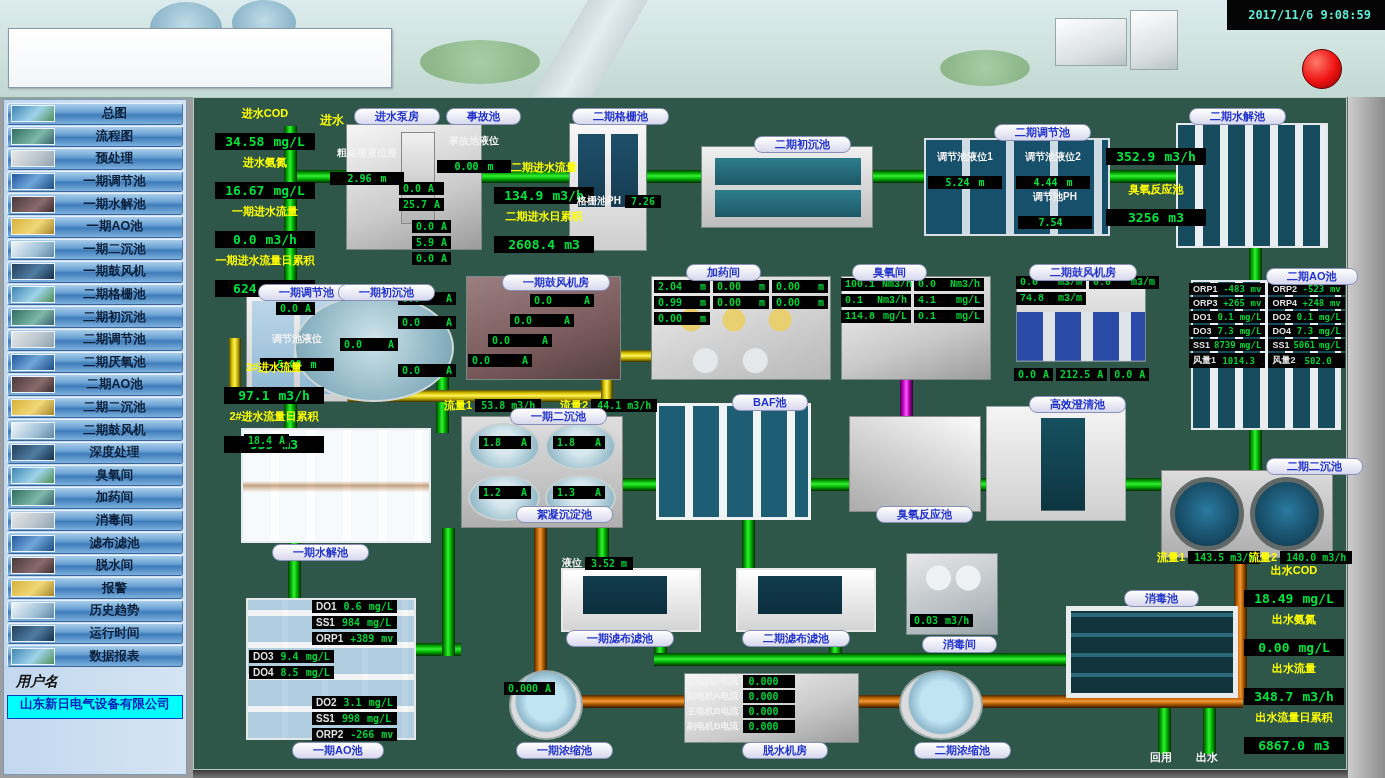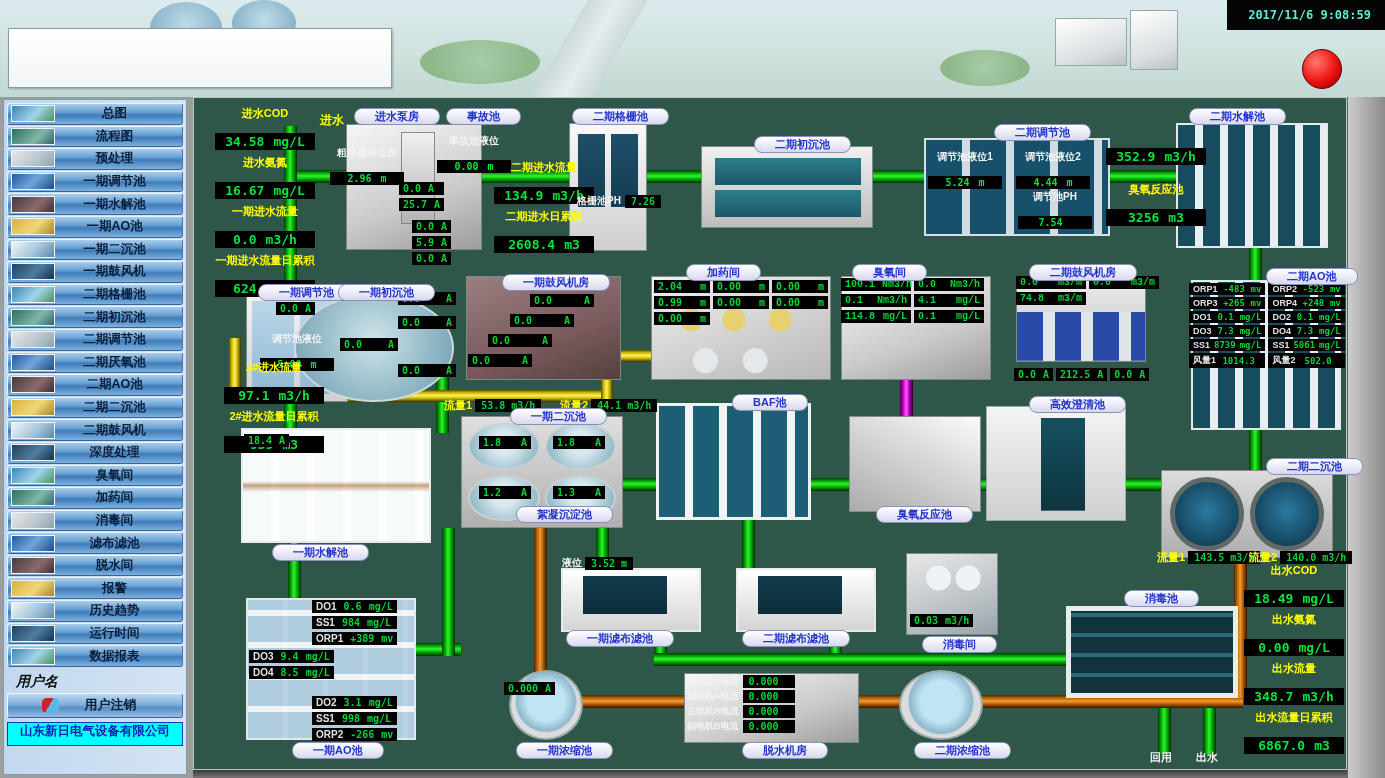--- a/index.html
+++ b/index.html
@@ -293,24 +293,20 @@
 
         <div class="nav-btn">
           <span class="thumb"></span>
           <span class="nav-label">数据报表</span>
         </div>
       </div>
     <div id="username-label">用户名</div>
     <div>
 
 
-        <div class="user-btn">
-          <span class="ubtn-icon user-logout-icon"></span>
-          <span class="ubtn-label">用户注销</span>
-        </div>
 
       </div>
     <div id="company-label">山东新日电气设备有限公司</div>
   </div>
 
   <div id="main">
 
     <div class="pipe v" style="left:90px;top:28px;width:13px;height:312px"></div>
     <div class="pipe h" style="left:103px;top:72px;width:52px;height:13px"></div>
     <div class="pipe h" style="left:287px;top:72px;width:700px;height:13px"></div>

